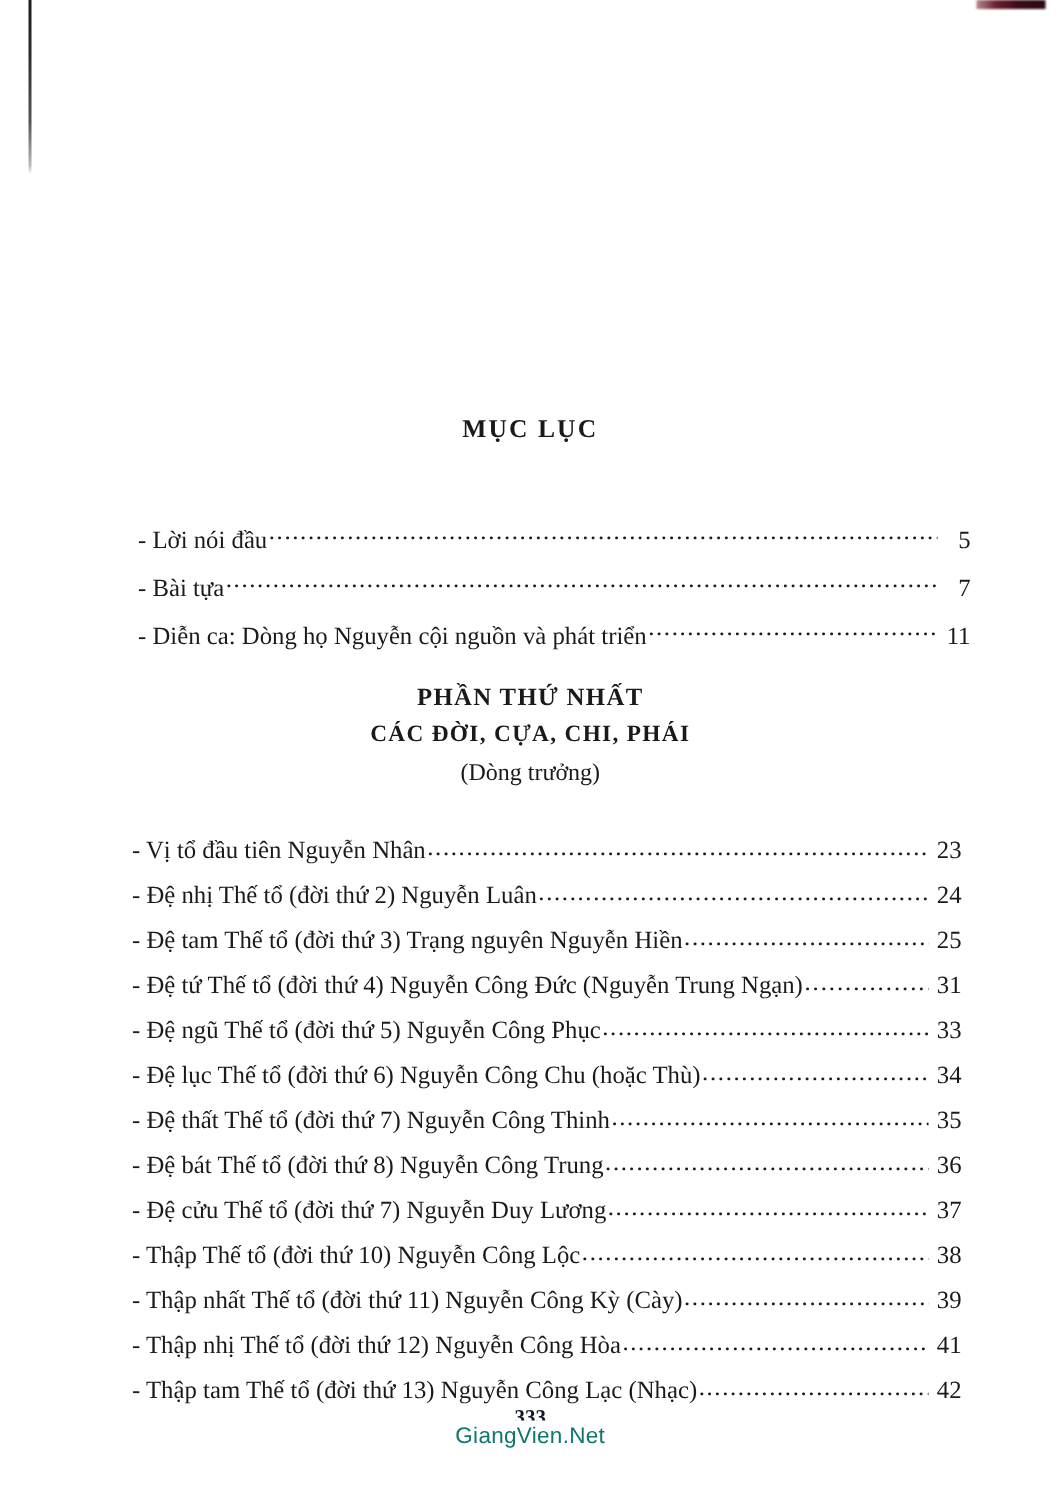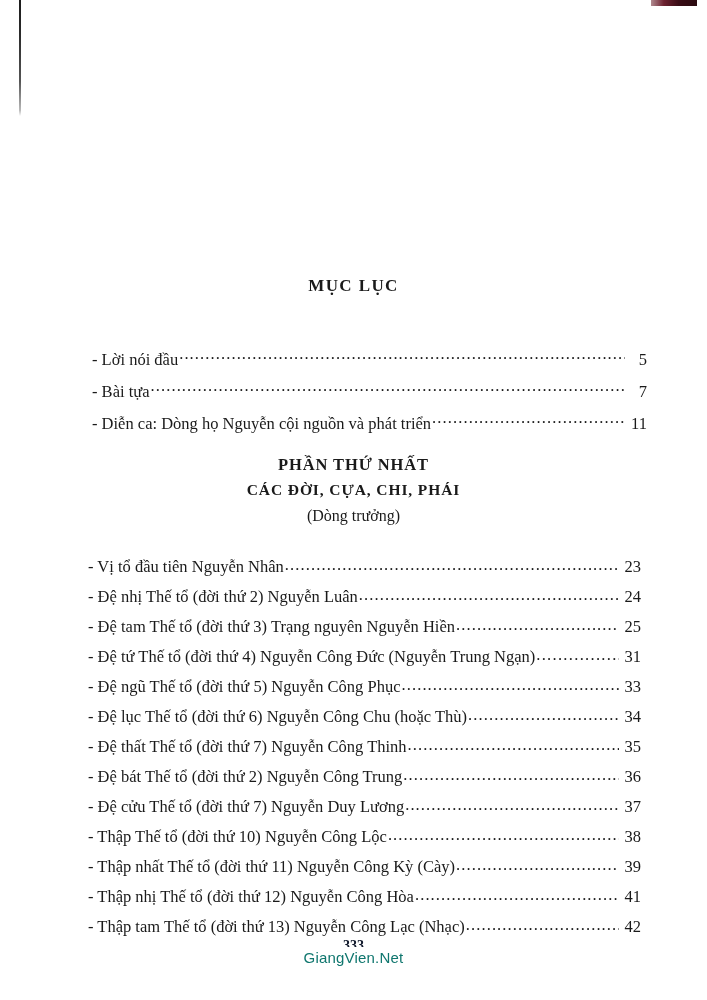--- a/index.html
+++ b/index.html
@@ -237,21 +237,21 @@
         <span class="entry-label">- Đệ lục Thế tổ (đời thứ 6) Nguyễn Công Chu (hoặc Thù)</span>
         <span class="entry-leader"></span>
         <span class="entry-page">34</span>
       </li>
       <li class="toc-entry">
         <span class="entry-label">- Đệ thất Thế tổ (đời thứ 7) Nguyễn Công Thinh</span>
         <span class="entry-leader"></span>
         <span class="entry-page">35</span>
       </li>
       <li class="toc-entry">
-        <span class="entry-label">- Đệ bát Thế tổ (đời thứ 2) Nguyễn Công Trung</span>
+        <span class="entry-label">- Đệ bát Thế tổ (đời thứ 8) Nguyễn Công Trung</span>
         <span class="entry-leader"></span>
         <span class="entry-page">36</span>
       </li>
       <li class="toc-entry">
         <span class="entry-label">- Đệ cửu Thế tổ (đời thứ 7) Nguyễn Duy Lương</span>
         <span class="entry-leader"></span>
         <span class="entry-page">37</span>
       </li>
       <li class="toc-entry">
         <span class="entry-label">- Thập Thế tổ (đời thứ 10) Nguyễn Công Lộc</span>

